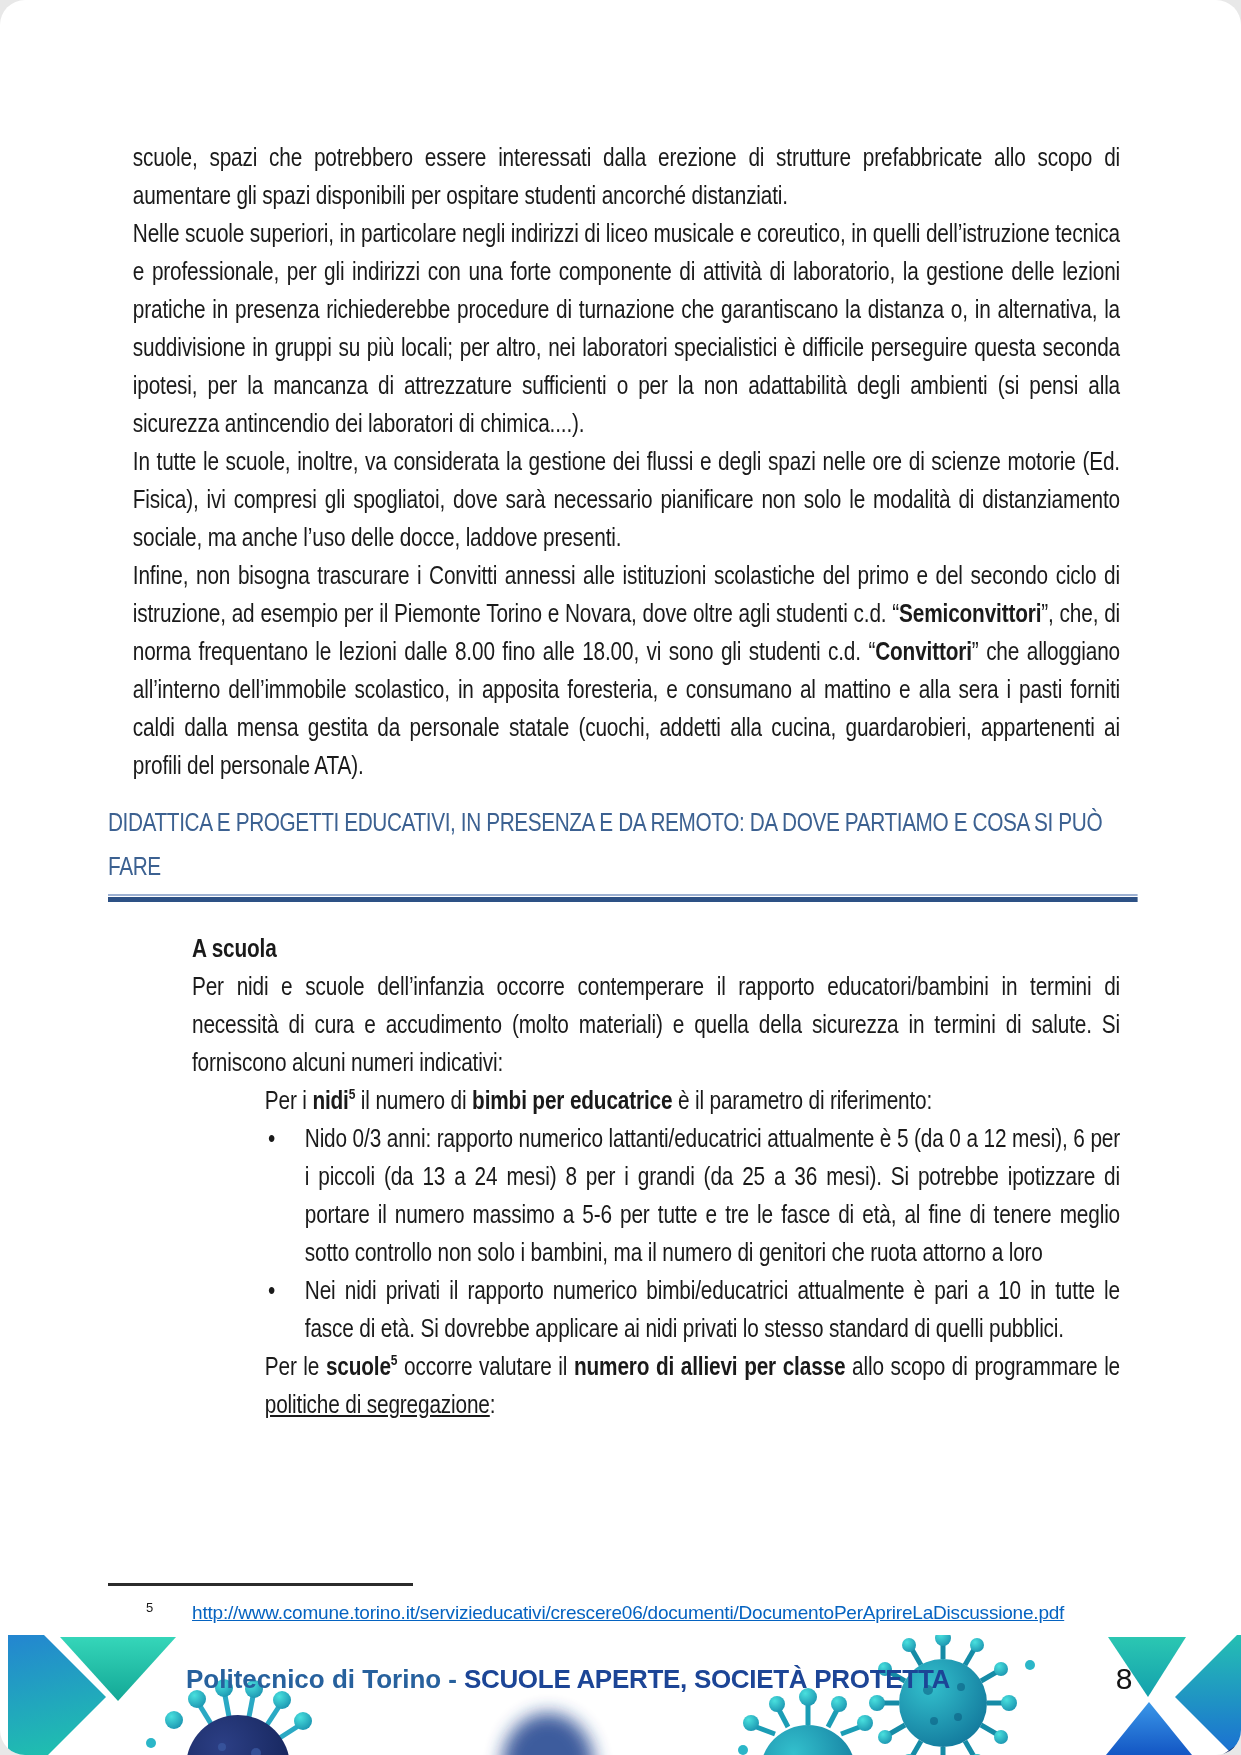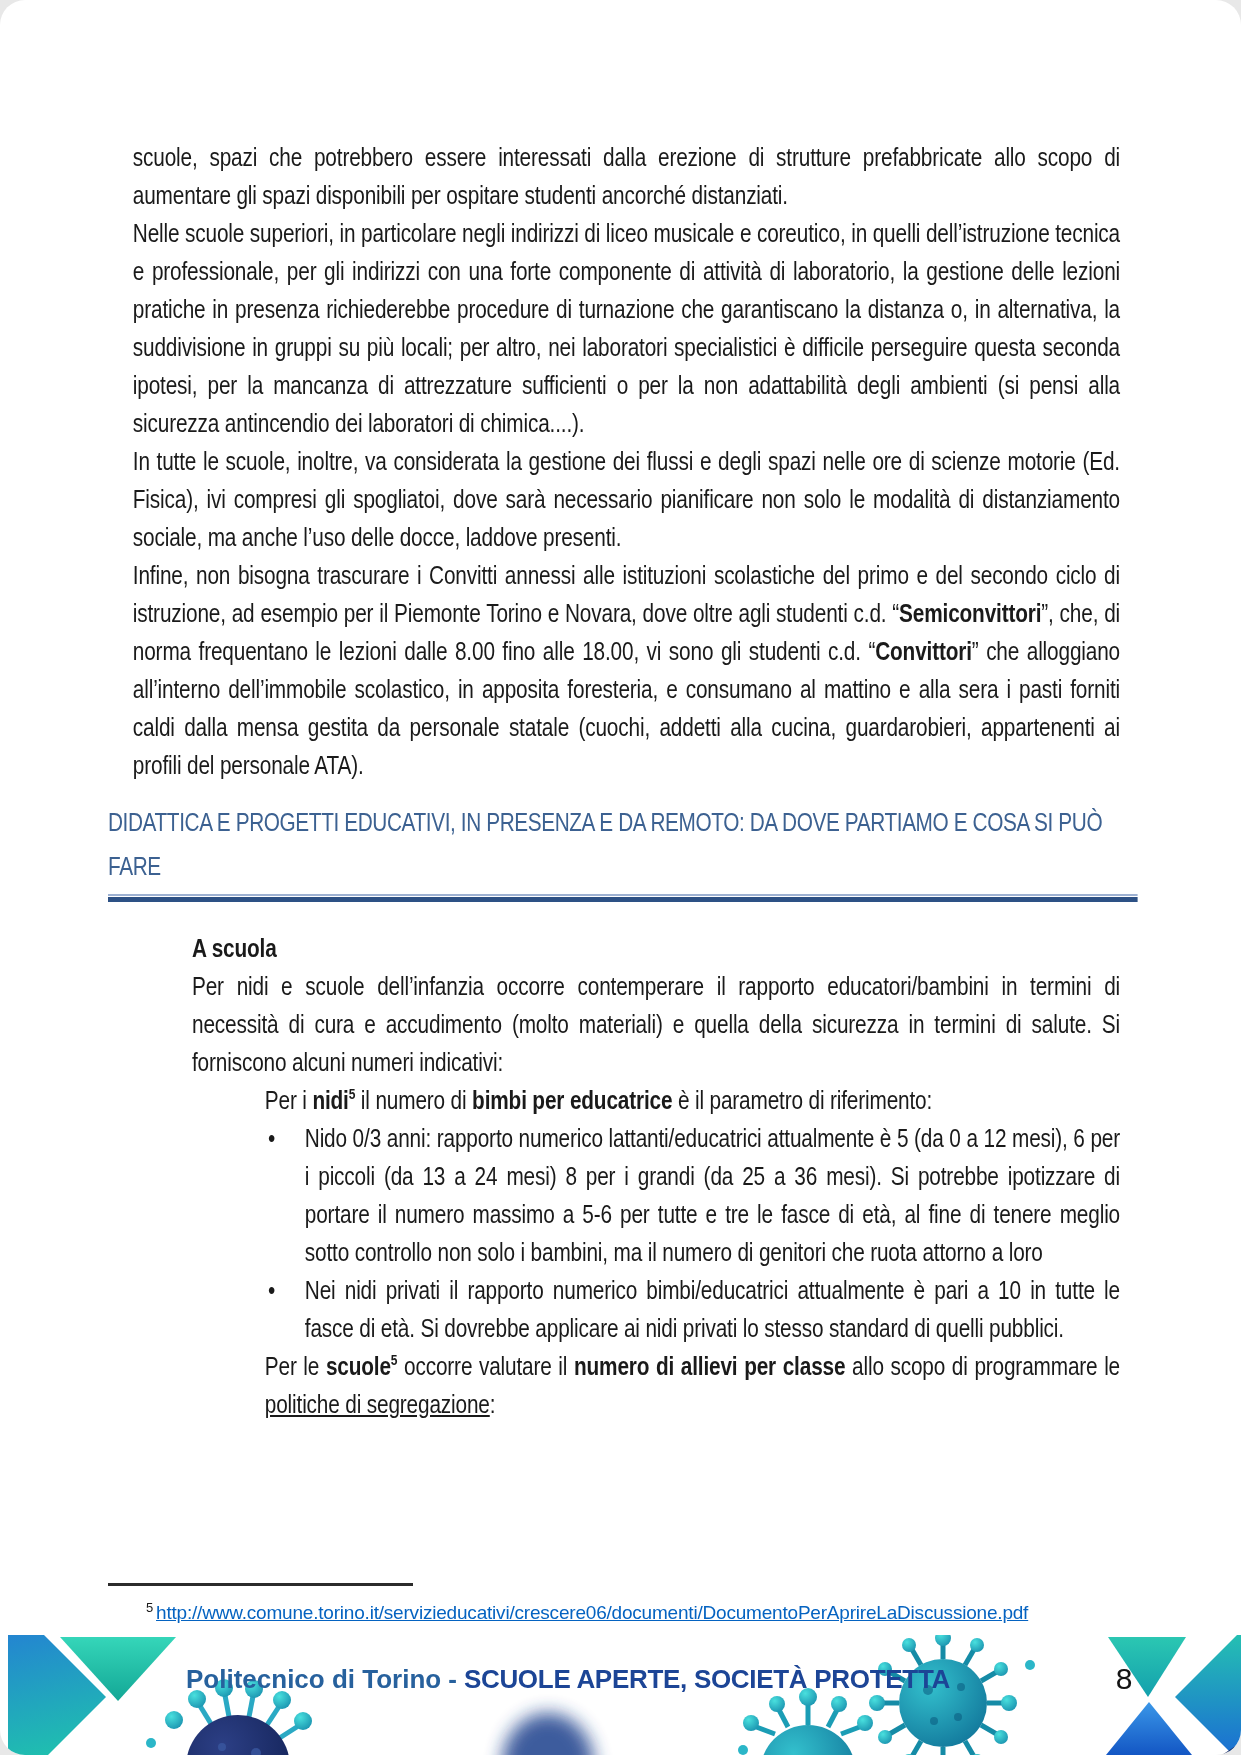--- a/index.html
+++ b/index.html
@@ -29,21 +29,21 @@
   .subsection-title{margin:27px 0 0 105px;width:1160px;font-weight:bold;}
   .intro-par{margin:0 0 0 105px;width:1160px;text-align:justify;}
   .indent-par{margin:0 0 0 196px;width:1069px;text-align:justify;}
   ul.bullets{margin:0;padding:0;list-style:none;}
   ul.bullets li{position:relative;margin:0 0 0 196px;width:1069px;padding-left:50px;
     box-sizing:border-box;text-align:justify;}
   ul.bullets .glyph{position:absolute;left:4px;top:0;}
   .footnote-separator{position:absolute;left:108px;top:1583px;width:305px;height:3px;background:#2b2b2b;}
   .footnote{position:absolute;left:146px;top:1600px;font-size:19px;letter-spacing:-0.2px;}
   .footnote .marker{font-size:13px;vertical-align:super;color:#1a1a1a;margin-right:3px;}
-  .footnote a{color:#0563c1;text-decoration:underline;}
+  .footnote a{color:#0563c1;text-decoration:underline;margin-left:36px;}
   .footer-banner{position:absolute;left:8px;top:1635px;width:1241px;height:120px;padding-left:11px;}
   .footer-banner svg{position:absolute;left:0;top:0;}
   .brand-text{
     position:absolute;left:178px;top:29px;font-size:26px;font-weight:bold;white-space:nowrap;
   }
   .brand-text .prefix{color:#27619d;}
   .brand-text .sep{color:#27619d;margin:0 7px;}
   .brand-text .suffix{color:#1c4596;letter-spacing:-0.3px;}
   .page-number{position:absolute;left:1098px;top:27px;width:36px;text-align:center;
     font-size:30px;color:#141414;}

